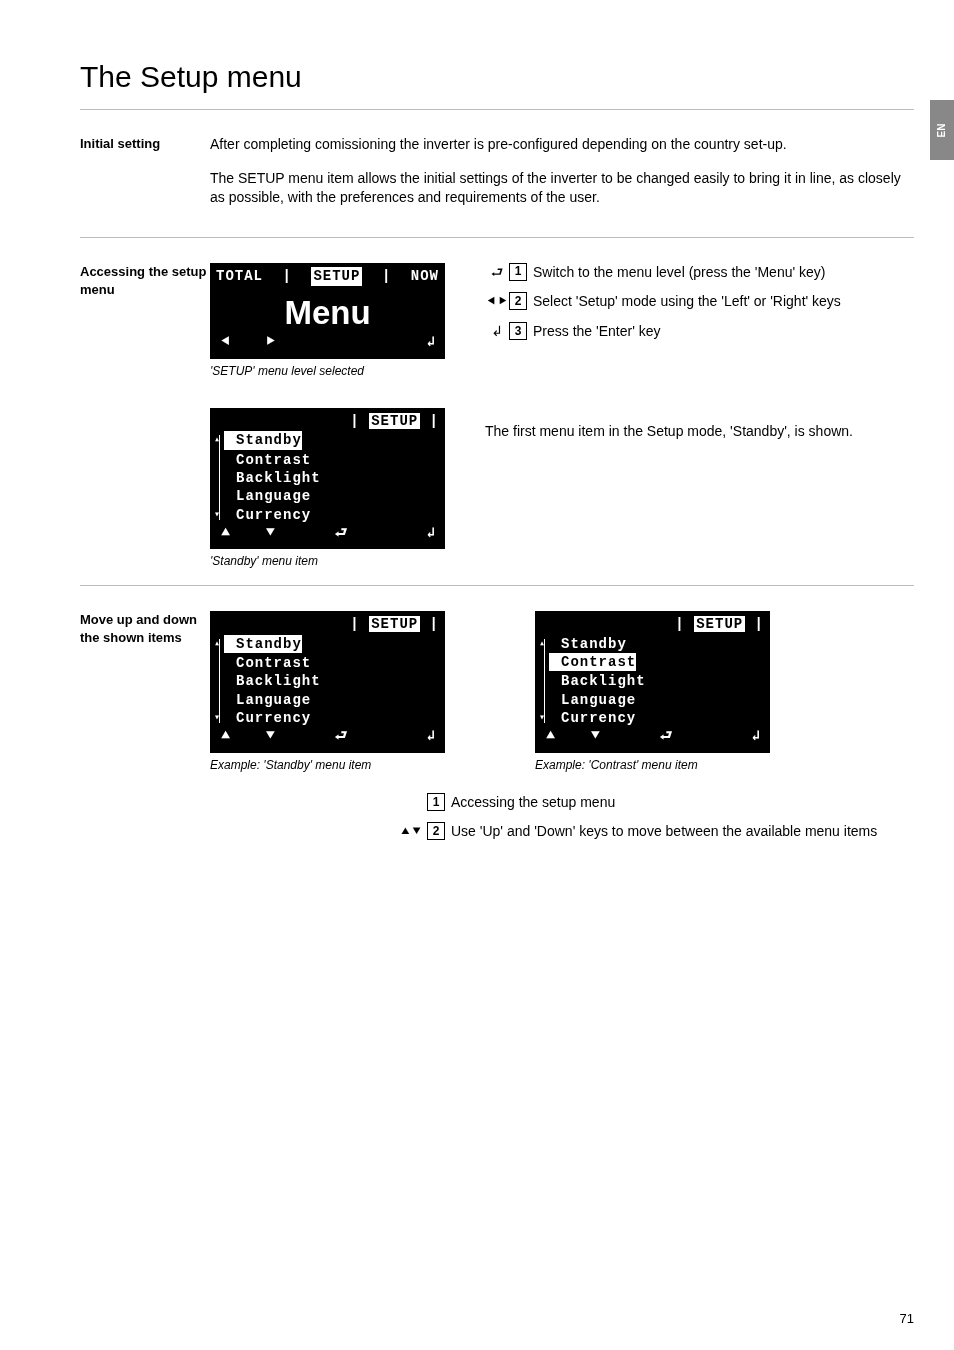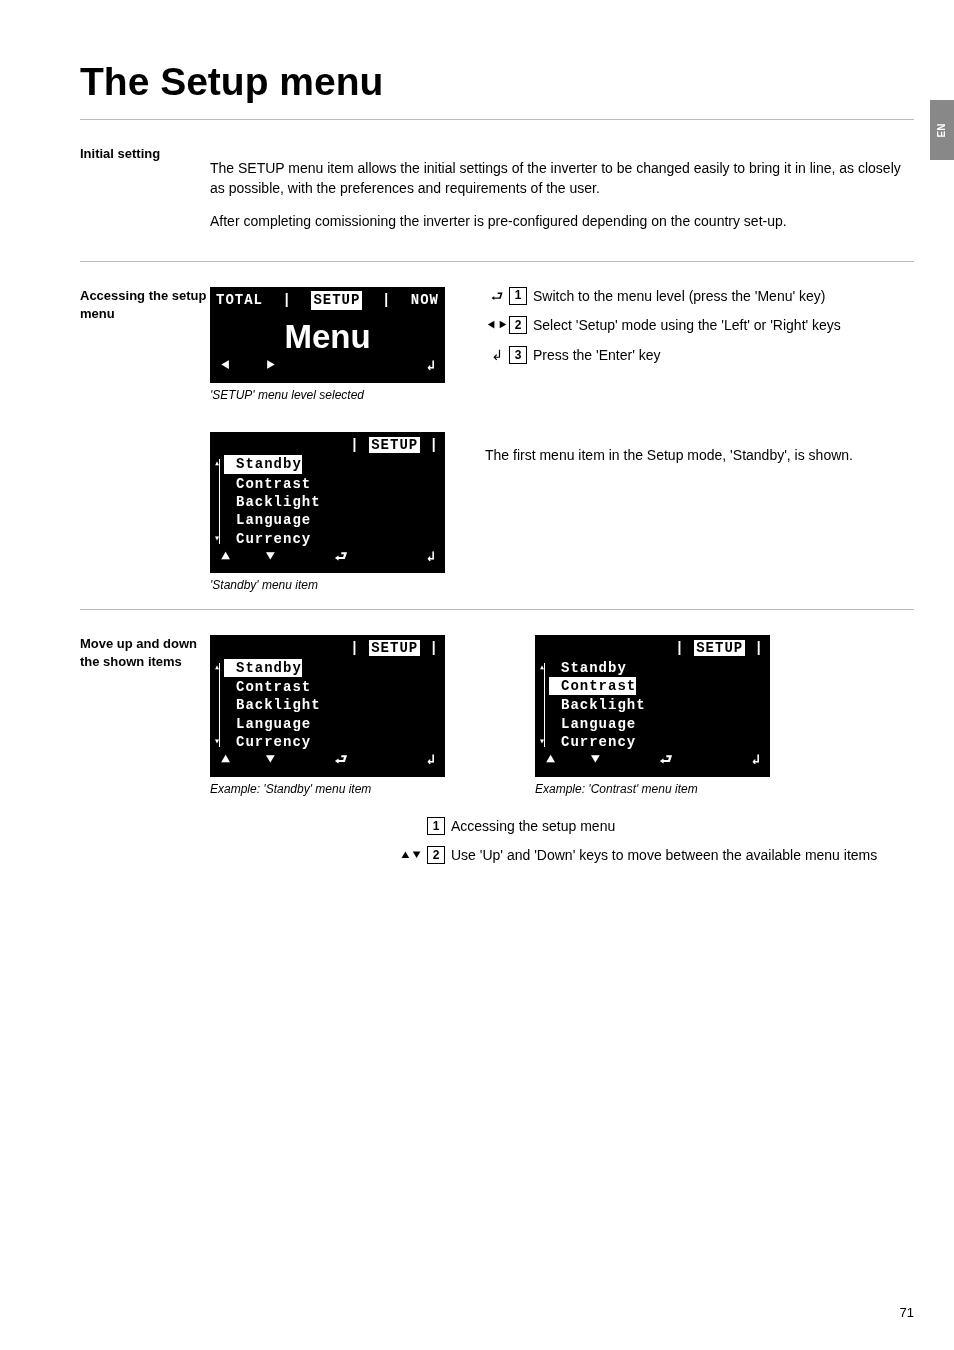--- a/index.html
+++ b/index.html
@@ -9,22 +9,22 @@
     color: #000;
     background: #fff;
   }
   .page {
     width: 954px;
     height: 1350px;
     position: relative;
     padding: 60px 40px 40px 80px;
   }
   .title {
-    font-size: 39px;
-    font-weight: bold;
+    font-size: 30px;
+    font-weight: normal;
   }
   .rule {
     border: none;
     border-top: 1px solid #bbb;
     margin: 15px 0 25px 0;
   }
   .row { display: flex; }
   .leftcol {
     width: 130px;
     flex-shrink: 0;
@@ -49,21 +49,21 @@
     font-weight: bold;
     display: flex;
     align-items: center;
     justify-content: center;
   }
   .lang-tab span {
     transform: rotate(-90deg);
   }
   .pagenum {
     position: absolute;
-    bottom: 30px;
+    bottom: 24px;
     right: 40px;
     font-size: 13px;
     text-align: right;
   }
 
   
   .lcd {
     background: #000;
     color: #fff;
     width: 235px;
@@ -186,22 +186,22 @@
   <div class="lang-tab">
       <span>EN</span>
     </div>
 
   <div class="title">The Setup menu</div>
   <hr class="rule">
 
   <div class="row">
     <div class="leftcol">Initial setting</div>
     <div class="rightcol">
+      <p style="margin-top:0">After completing comissioning the inverter is pre-configured depending on the country set-up.</p>
       <p>The SETUP menu item allows the initial settings of the inverter to be changed easily to bring it in line, as closely as possible, with the preferences and requirements of the user.</p>
-      <p style="margin-top:0">After completing comissioning the inverter is pre-configured depending on the country set-up.</p>
     </div>
   </div>
 
   <hr class="rule">
 
   <div class="row">
     <div class="leftcol">Accessing the setup menu</div>
     <div class="rightcol">
       <div style="display:flex; gap:40px;">
         <div>

